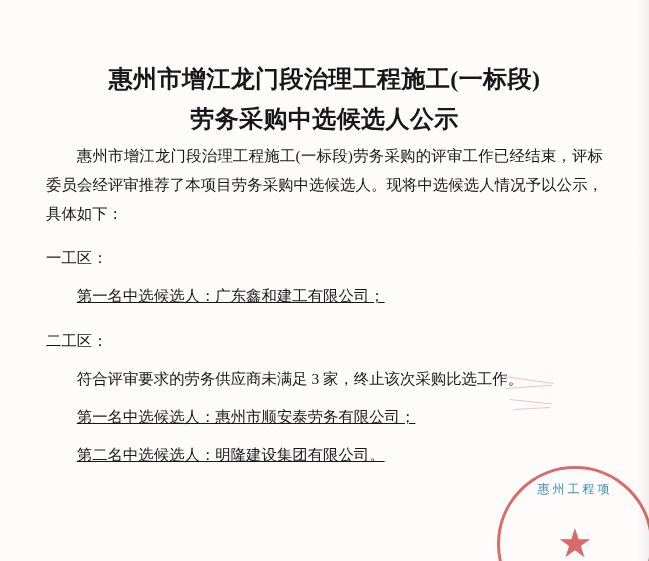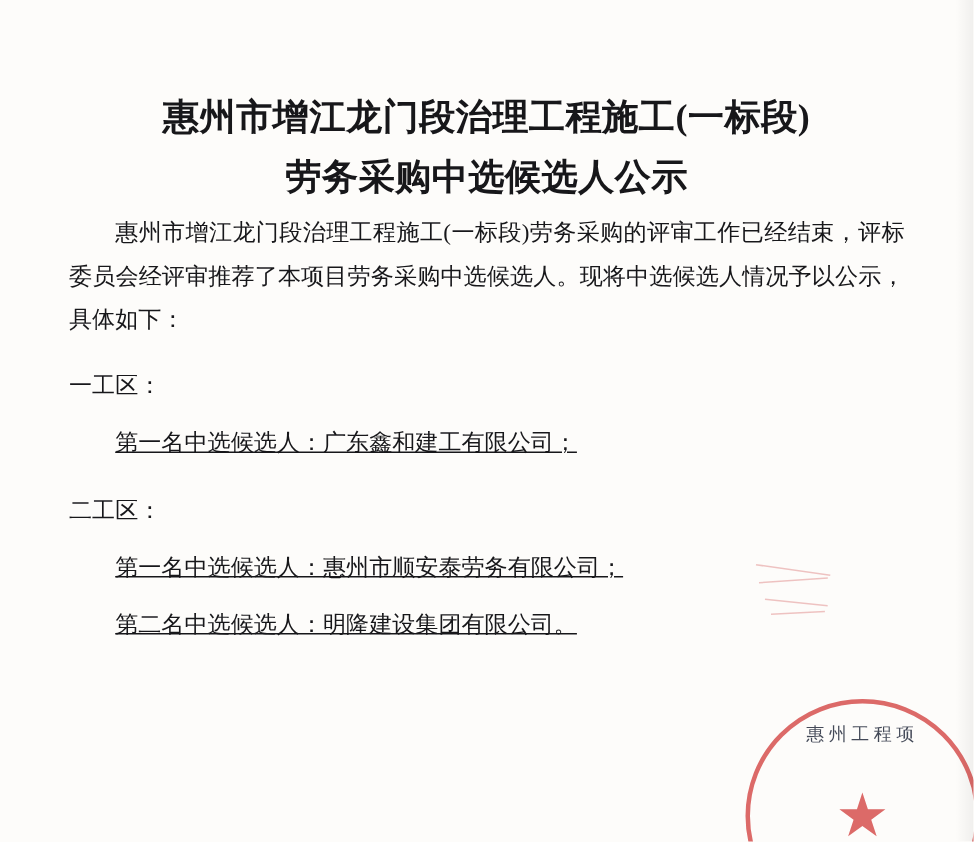--- a/index.html
+++ b/index.html
@@ -100,21 +100,21 @@
     transform: translate(-50%, -50%);
     color: #d2403f;
     font-size: 40px;
     line-height: 1;
   }
   .stamp-big .arc-top,
   .stamp-big .arc-bottom {
     position: absolute;
     width: 100%;
     text-align: center;
-    color: #0f172a;
+    color: #0369a1;
     font-size: 12px;
     letter-spacing: 3px;
     font-family: "Liberation Serif", serif;
   }
   .stamp-big .arc-top { top: 12px; }
   .paper-fold {
     position: absolute;
     right: 0;
     top: 0;
     width: 12px;
@@ -132,20 +132,21 @@
     <span>惠州市增江龙门段治理工程施工(一标段)</span>
     <span class="line2">劳务采购中选候选人公示</span>
   </div>
 
   <p class="body-text para-indent">惠州市增江龙门段治理工程施工(一标段)劳务采购的评审工作已经结束，评标委员会经评审推荐了本项目劳务采购中选候选人。现将中选候选人情况予以公示，具体如下：</p>
 
   <div class="section-head">一工区：</div>
   <div class="item">第一名中选候选人：广东鑫和建工有限公司；</div>
 
   <div class="section-head gap-md">二工区：</div>
+  <div class="note">符合评审要求的劳务供应商未满足 3 家，终止该次采购比选工作。</div>
 
   <div class="item">第一名中选候选人：惠州市顺安泰劳务有限公司；</div>
   <div class="item">第二名中选候选人：明隆建设集团有限公司。</div>
 
   <div class="stamp-small">
     <div class="stamp-scribble" style="left:4px; top:8px; width:50px; transform: rotate(8deg);"></div>
     <div class="stamp-scribble" style="left:6px; top:20px; width:46px; transform: rotate(-4deg);"></div>
     <div class="stamp-scribble" style="left:10px; top:31px; width:42px; transform: rotate(6deg);"></div>
     <div class="stamp-scribble" style="left:14px; top:41px; width:36px; transform: rotate(-3deg);"></div>
   </div>

